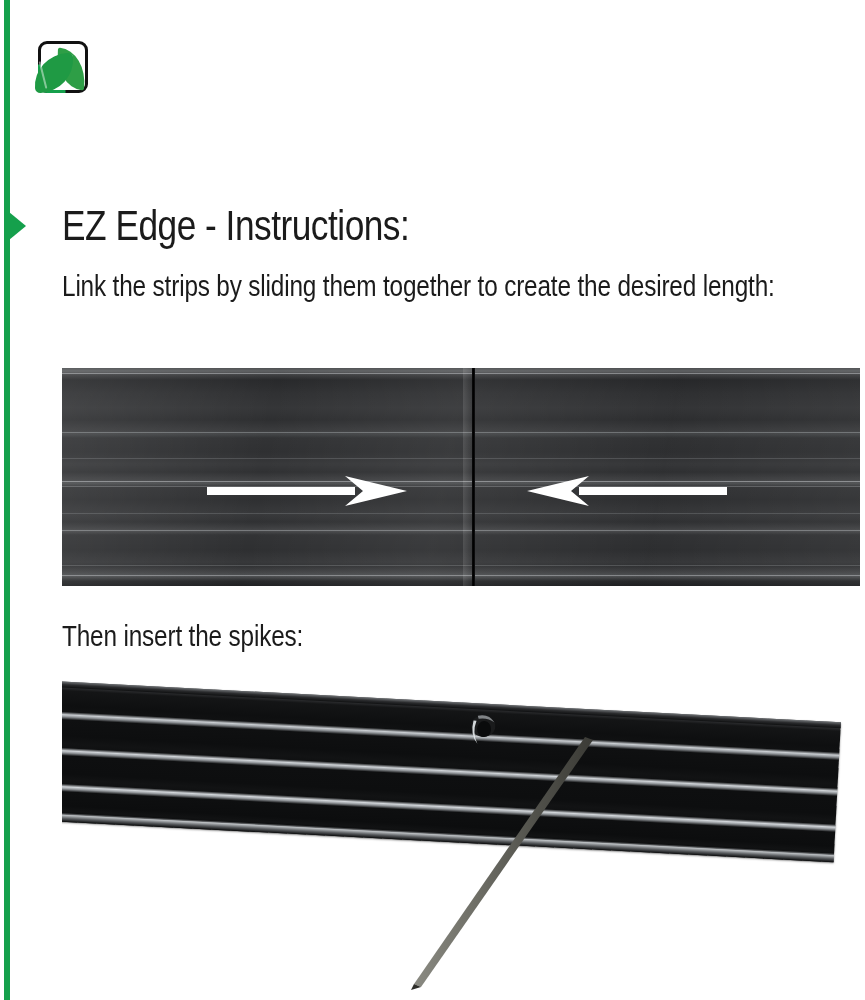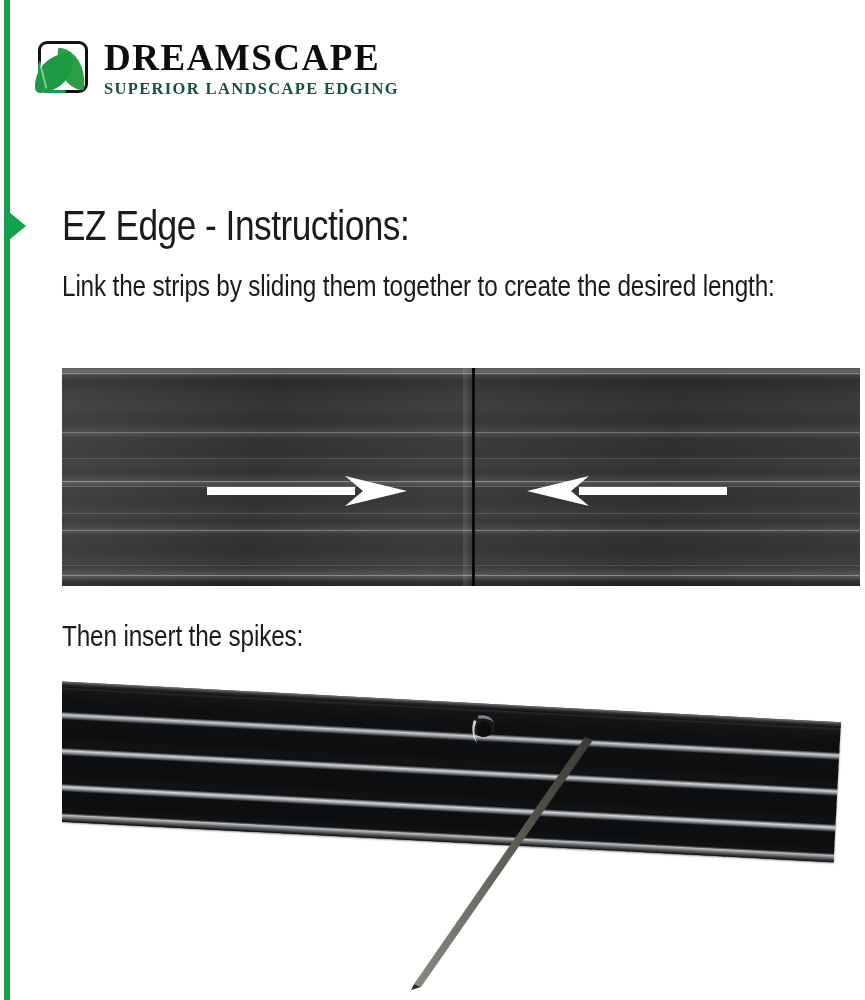--- a/index.html
+++ b/index.html
@@ -186,24 +186,20 @@
 
 <div id="logo-block">
   <div id="logo-mark">
     <div id="logo-frame"></div>
     <div id="logo-frame-green"></div>
     <div class="leaf" id="leaf-back"></div>
     <div id="leaf-back-vein"></div>
     <div class="leaf" id="leaf-front"></div>
     <div id="leaf-front-vein"></div>
   </div>
-  <div id="logo-text">
-    <div id="brand-name">DREAMSCAPE</div>
-    <div id="brand-tagline">SUPERIOR LANDSCAPE EDGING</div>
-  </div>
 </div>
 
 <div id="page-title">EZ Edge - Instructions:</div>
 <div id="intro-copy">Link the strips by sliding them together to create the desired length:</div>
 
 <div id="photo-link">
   <div class="strip-face"></div>
 
   <div class="strip-hairline" style="top:5px;opacity:.75;"></div>
   <div class="strip-hairline" style="top:64px;opacity:.55;"></div>

